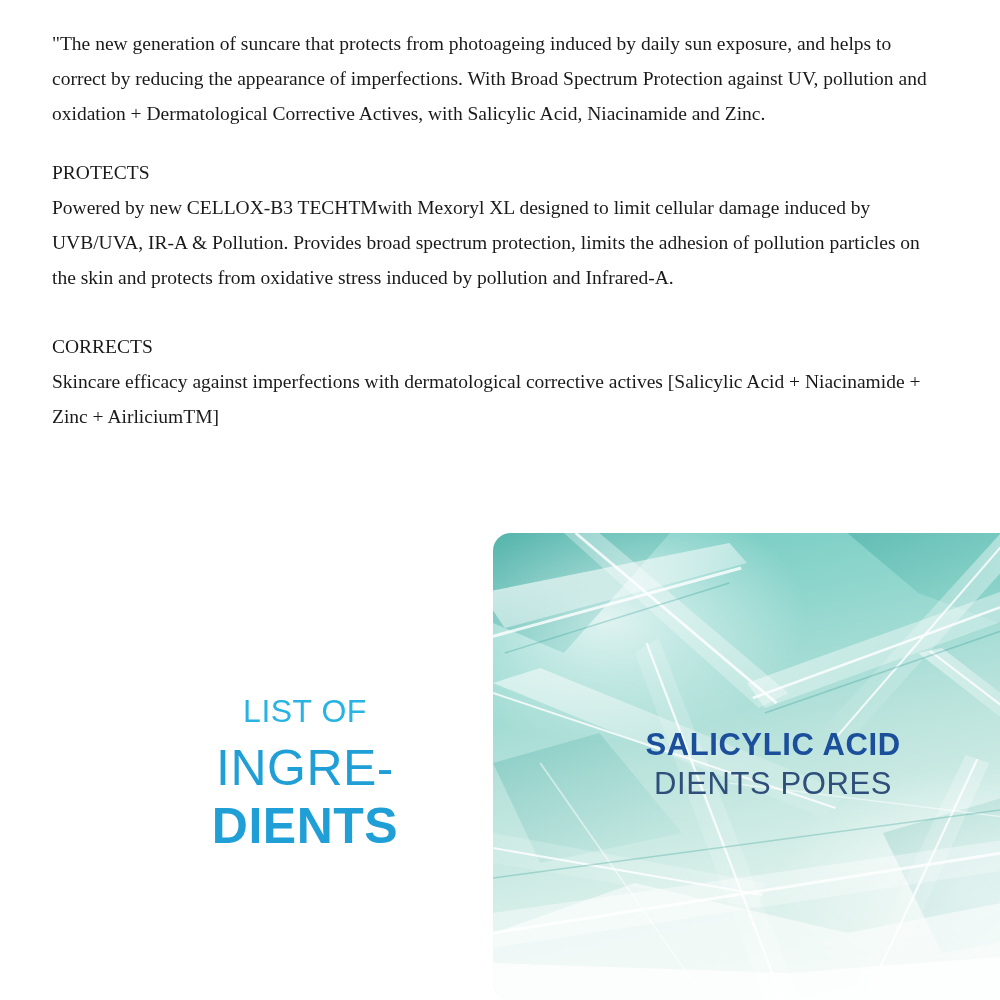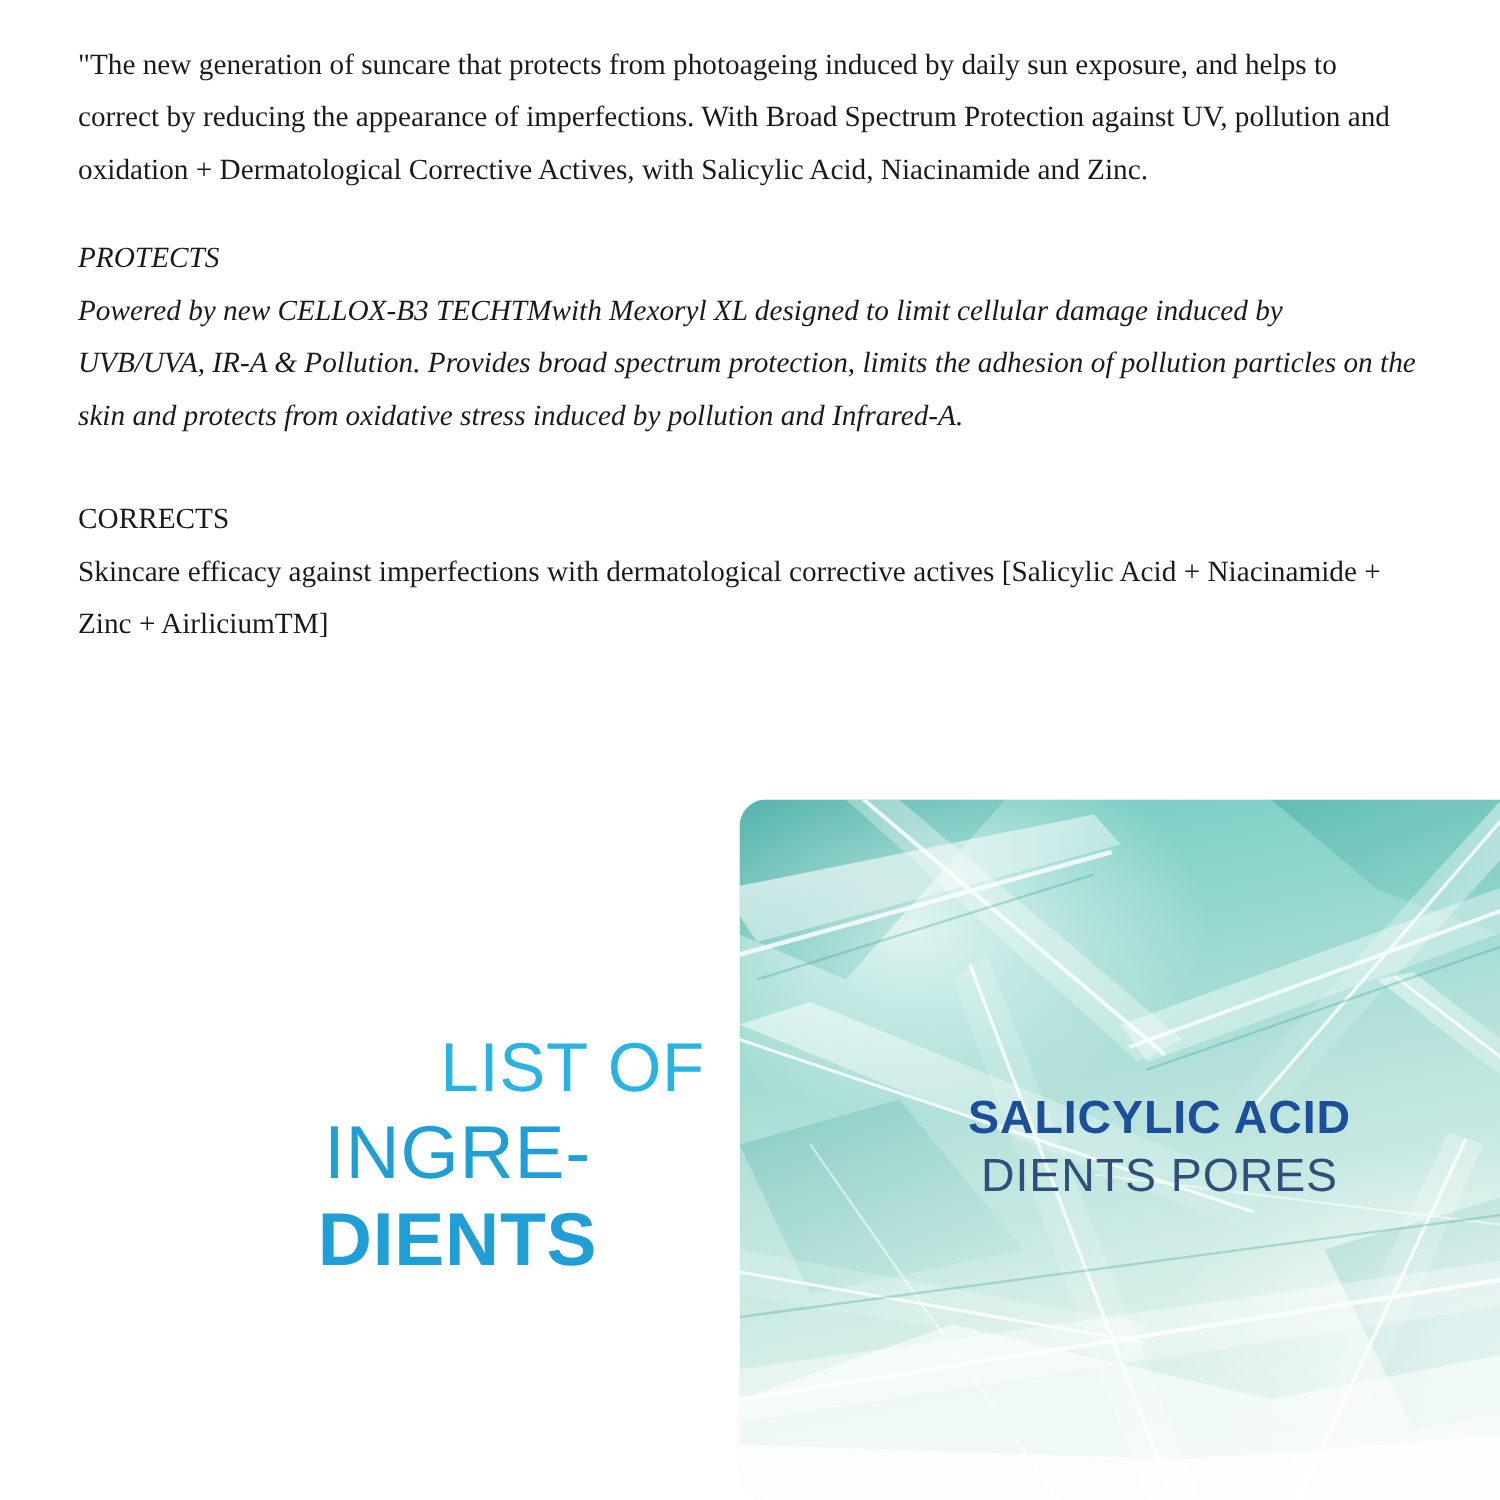--- a/index.html
+++ b/index.html
@@ -45,25 +45,24 @@
     position: absolute;
     left: 140px;
     top: 150px;
     width: 330px;
     text-align: center;
     font-family: "Liberation Sans", sans-serif;
     letter-spacing: 0.5px;
   }
   .loi-line1 {
     display: block;
-    font-size: 46px;
+    font-size: 32px;
     font-weight: 400;
     color: #29b3e3;
     line-height: 56px;
-    text-align: right;
   }
   .loi-line2 {
     display: block;
     font-size: 50px;
     font-weight: 400;
     color: #1f9fd6;
     line-height: 58px;
   }
   .loi-line3 {
     display: block;
@@ -118,21 +117,21 @@
     line-height: 40px;
   }
 </style>
 </head>
 <body>
 
 <div class="page">
 
   <div class="body-copy">
     <p class="para">"The new generation of suncare that protects from photoageing induced by daily sun exposure, and helps to correct by reducing the appearance of imperfections. With Broad Spectrum Protection against UV, pollution and oxidation + Dermatological Corrective Actives, with Salicylic Acid, Niacinamide and Zinc.</p>
-    <p class="para" style="white-space: pre-line; font-style: italic;">PROTECTS
+    <p class="para" style="white-space: pre-line;">PROTECTS
 Powered by new CELLOX-B3 TECHTMwith Mexoryl XL designed to limit cellular damage induced by UVB/UVA, IR-A &amp; Pollution. Provides broad spectrum protection, limits the adhesion of pollution particles on the skin and protects from oxidative stress induced by pollution and Infrared-A.</p>
     <p class="para" style="white-space: pre-line;">CORRECTS
 Skincare efficacy against imperfections with dermatological corrective actives [Salicylic Acid + Niacinamide + Zinc + AirliciumTM]</p>
   </div>
 
   <div class="visual-row">
 
     <div class="list-of-ingredients">
       <span class="loi-line1">LIST OF</span>
       <span class="loi-line2">INGRE-</span>

